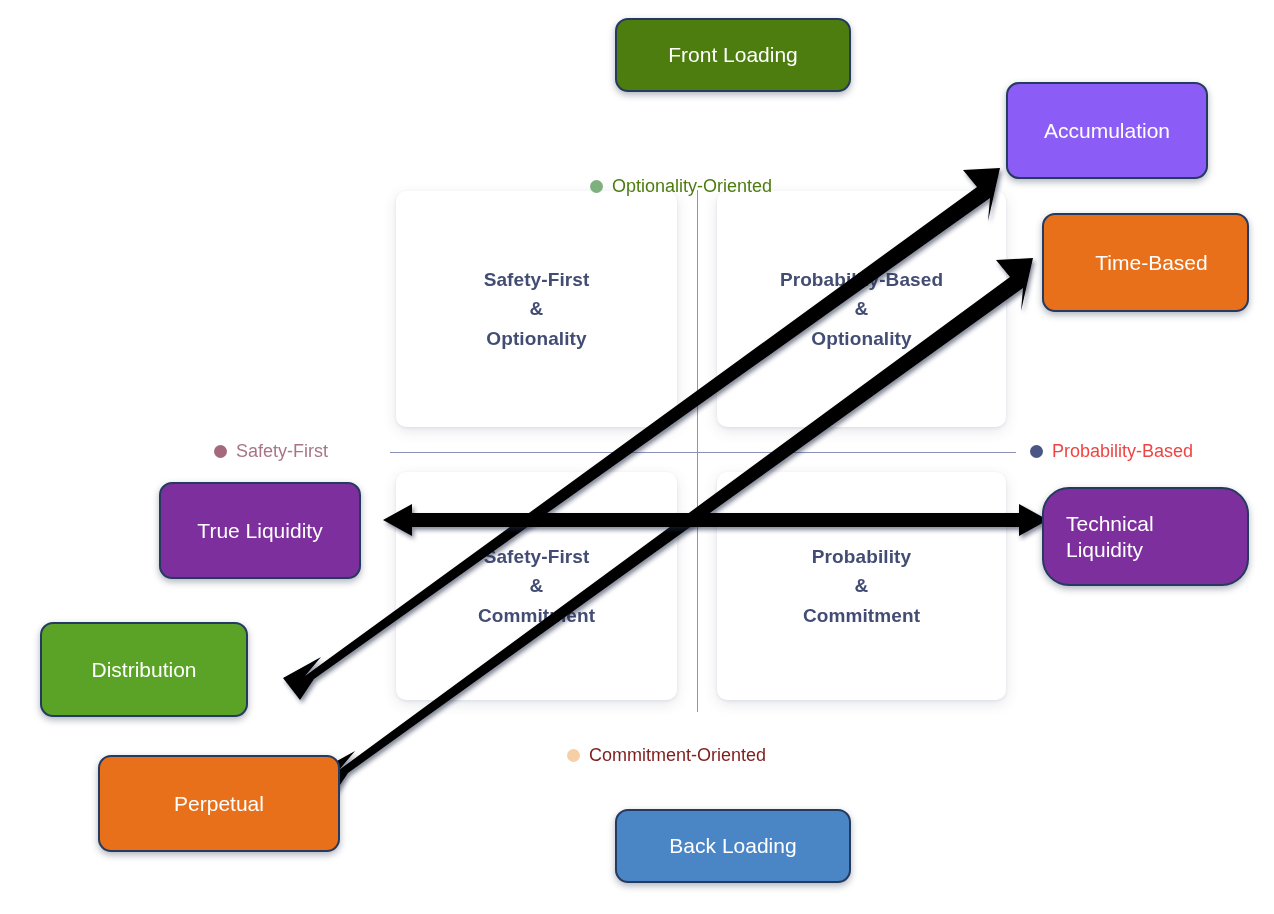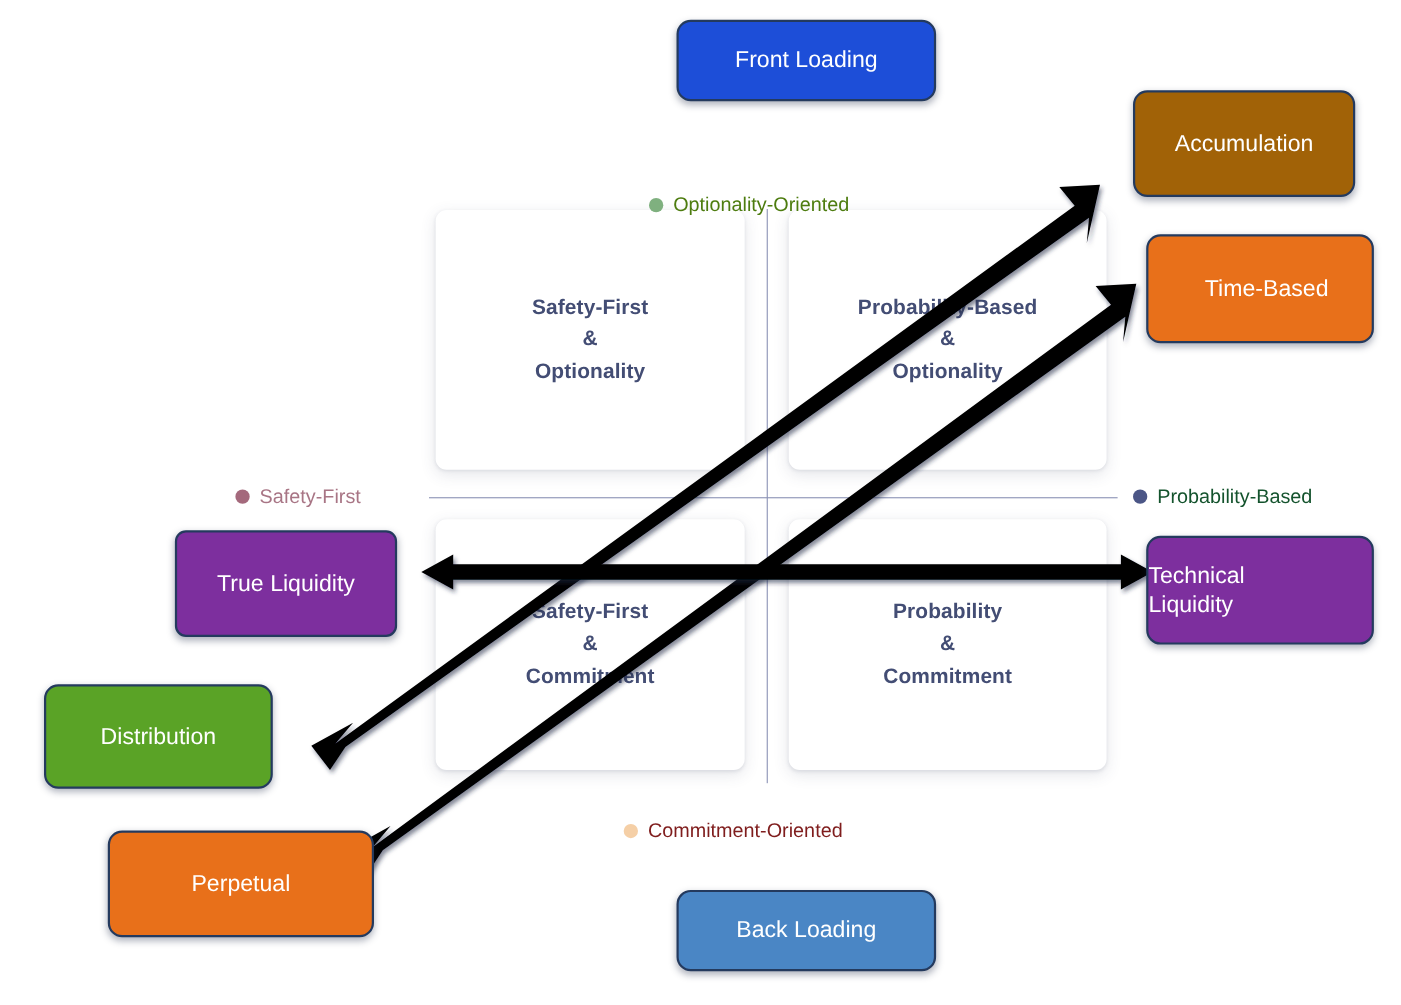--- a/index.html
+++ b/index.html
@@ -62,21 +62,21 @@
     border-radius:13px;
     color:#ffffff;
     font-size:21px;
     display:flex;align-items:center;
     box-shadow:0 3px 7px rgba(30,40,70,.35);
     z-index:8;
     box-sizing:border-box;
     line-height:1.22;
   }
   .cbox.center{justify-content:center;text-align:center;}
-  .cbox.leftal{justify-content:flex-start;text-align:left;}
+  .cbox.leftal{justify-content:flex-start;text-align:left;padding-left:22px;border-radius:27px;}
   .cbox .lbl{white-space:pre-line;}
 
   
   #arrows{position:absolute;left:0;top:0;width:1274px;height:914px;z-index:7;}
 </style>
 </head>
 <body>
 
 <div id="stage">
 
@@ -115,21 +115,21 @@
   <div class="axlabel" style="left:567px;top:745px;color:#7f1d1d;">
     <span class="dot" style="background:#f5cfa6;"></span>
     <span>Commitment-Oriented</span>
   </div>
 
   <div class="axlabel" style="left:214px;top:441px;color:#a87585;">
     <span class="dot" style="background:#a4697c;"></span>
     <span>Safety-First</span>
   </div>
 
-  <div class="axlabel" style="left:1030px;top:441px;color:#14532d;">
+  <div class="axlabel" style="left:1030px;top:441px;color:#ef4444;">
     <span class="dot" style="background:#4b5686;"></span>
     <span>Probability-Based</span>
   </div>
 
   <svg id="arrows" viewBox="0 0 1274 914" xmlns="http://www.w3.org/2000/svg">
     <defs>
       <filter id="arrShadow" x="-20%" y="-20%" width="150%" height="150%">
         <feDropShadow dx="2" dy="3" stdDeviation="2" flood-color="#1d2a44" flood-opacity="0.55"></feDropShadow>
       </filter>
     </defs>
@@ -152,45 +152,45 @@
 
     <g filter="url(#arrShadow)">
       <polygon fill="#000000" points="
         383,520  412,504  412,513
         1019,513 1019,504 1048,520
         1019,536 1019,527 412,527
         412,536"></polygon>
     </g>
   </svg>
 
-  <div class="cbox center" style="left:615px;top:18px;width:236px;height:74px;background:#1d4ed8;">
+  <div class="cbox center" style="left:615px;top:18px;width:236px;height:74px;background:#4d7c0f;">
     <span class="lbl">Front Loading</span>
   </div>
 
   <div class="cbox center" style="left:615px;top:809px;width:236px;height:74px;background:#4a86c5;">
     <span class="lbl">Back Loading</span>
   </div>
 
-  <div class="cbox center" style="left:1006px;top:82px;width:202px;height:97px;background:#a16207;margin-left:24px;">
+  <div class="cbox center" style="left:1006px;top:82px;width:202px;height:97px;background:#8b5cf6;">
     <span class="lbl">Accumulation</span>
   </div>
 
   <div class="cbox center" style="left:40px;top:622px;width:208px;height:95px;background:#5aa326;">
     <span class="lbl">Distribution</span>
   </div>
 
   <div class="cbox center" style="left:1042px;top:213px;width:207px;height:99px;background:#e8701a;padding-left:12px;">
     <span class="lbl">Time-Based</span>
   </div>
 
   <div class="cbox center" style="left:98px;top:755px;width:242px;height:97px;background:#e8701a;">
     <span class="lbl">Perpetual</span>
   </div>
 
-  <div class="cbox center" style="left:159px;top:482px;width:202px;height:97px;background:#7d2f9e;border-radius:10px;">
+  <div class="cbox center" style="left:159px;top:482px;width:202px;height:97px;background:#7d2f9e;">
     <span class="lbl">True Liquidity</span>
   </div>
 
   <div class="cbox leftal" style="left:1042px;top:487px;width:207px;height:99px;background:#7d2f9e;">
     <span class="lbl">Technical
 Liquidity</span>
   </div>
 
 </div>
 

